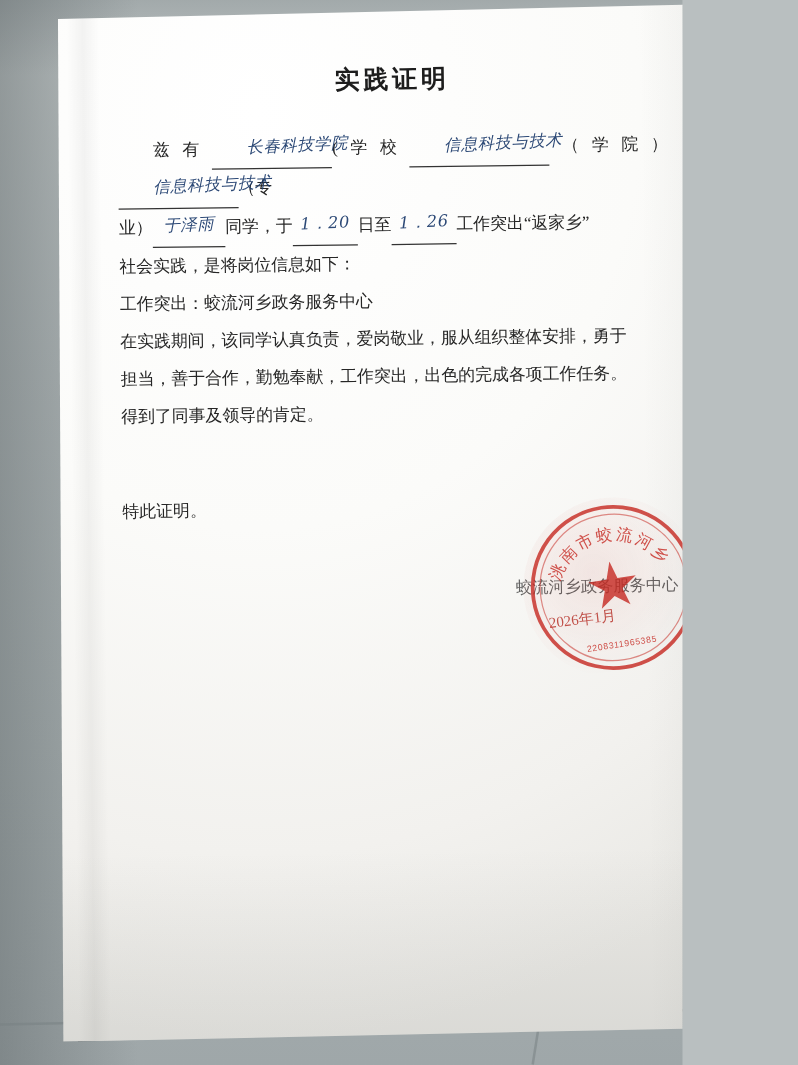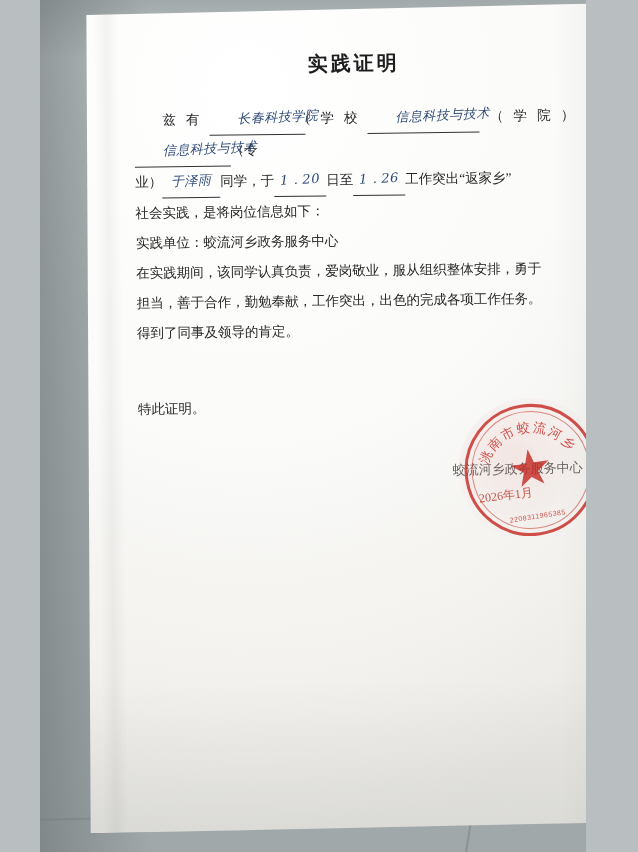--- a/index.html
+++ b/index.html
@@ -12,21 +12,20 @@
     font-family: "Liberation Sans", sans-serif;
   }
 
   #scene {
     position: relative;
     width: 546px;
     height: 852px;
     background:
       linear-gradient(180deg, #c3c9c9 0%, #b4bbbc 35%, #a9b1b2 70%, #9fa7a9 100%);
     overflow: hidden;
-    margin-left: 40px;
   }
 
   
   .desk-seam {
     position: absolute;
     background: rgba(120,130,132,0.55);
   }
   .desk-seam.h1 { left: 0; top: 812px; width: 638px; height: 2px; transform: rotate(-1.2deg); }
   .desk-seam.v1 { left: 430px; top: 790px; width: 2px; height: 62px; transform: rotate(9deg); }
   .desk-seam.v2 { left: 575px; top: 770px; width: 2px; height: 82px; transform: rotate(-6deg); }
@@ -245,21 +244,21 @@
         <span>兹有</span><span class="fill w-school"><span class="hand">长春科技学院</span>&nbsp;</span><span>(学校</span><span class="fill w-college"><span class="hand">信息科技与技术</span>&nbsp;</span><span>（学院）</span><span class="fill w-major"><span class="hand">信息科技与技术</span>&nbsp;</span><span>（专</span>
       </p>
 
       <p class="para">
         <span>业）</span><span class="fill w-name"><span class="hand">于泽雨</span>&nbsp;</span><span>同学，于</span><span class="fill w-date"><span class="hand">1．20</span>&nbsp;</span><span>日至</span><span class="fill w-date"><span class="hand">1．26</span>&nbsp;</span><span>工作突出</span><span>“返家乡”</span>
       </p>
 
       <p class="para">社会实践，是将岗位信息如下：</p>
 
       <p class="para">
-        <span>实践单位：</span><span>蛟流河乡政务服务中心</span>
+        <span>工作突出：</span><span>蛟流河乡政务服务中心</span>
       </p>
 
       <p class="para">在实践期间，该同学认真负责，爱岗敬业，服从组织整体安排，勇于</p>
       <p class="para">担当，善于合作，勤勉奉献，工作突出，出色的完成各项工作任务。</p>
       <p class="para">得到了同事及领导的肯定。</p>
 
       <div class="spacer-lines"></div>
 
       <p class="para">特此证明。</p>
     </div>

